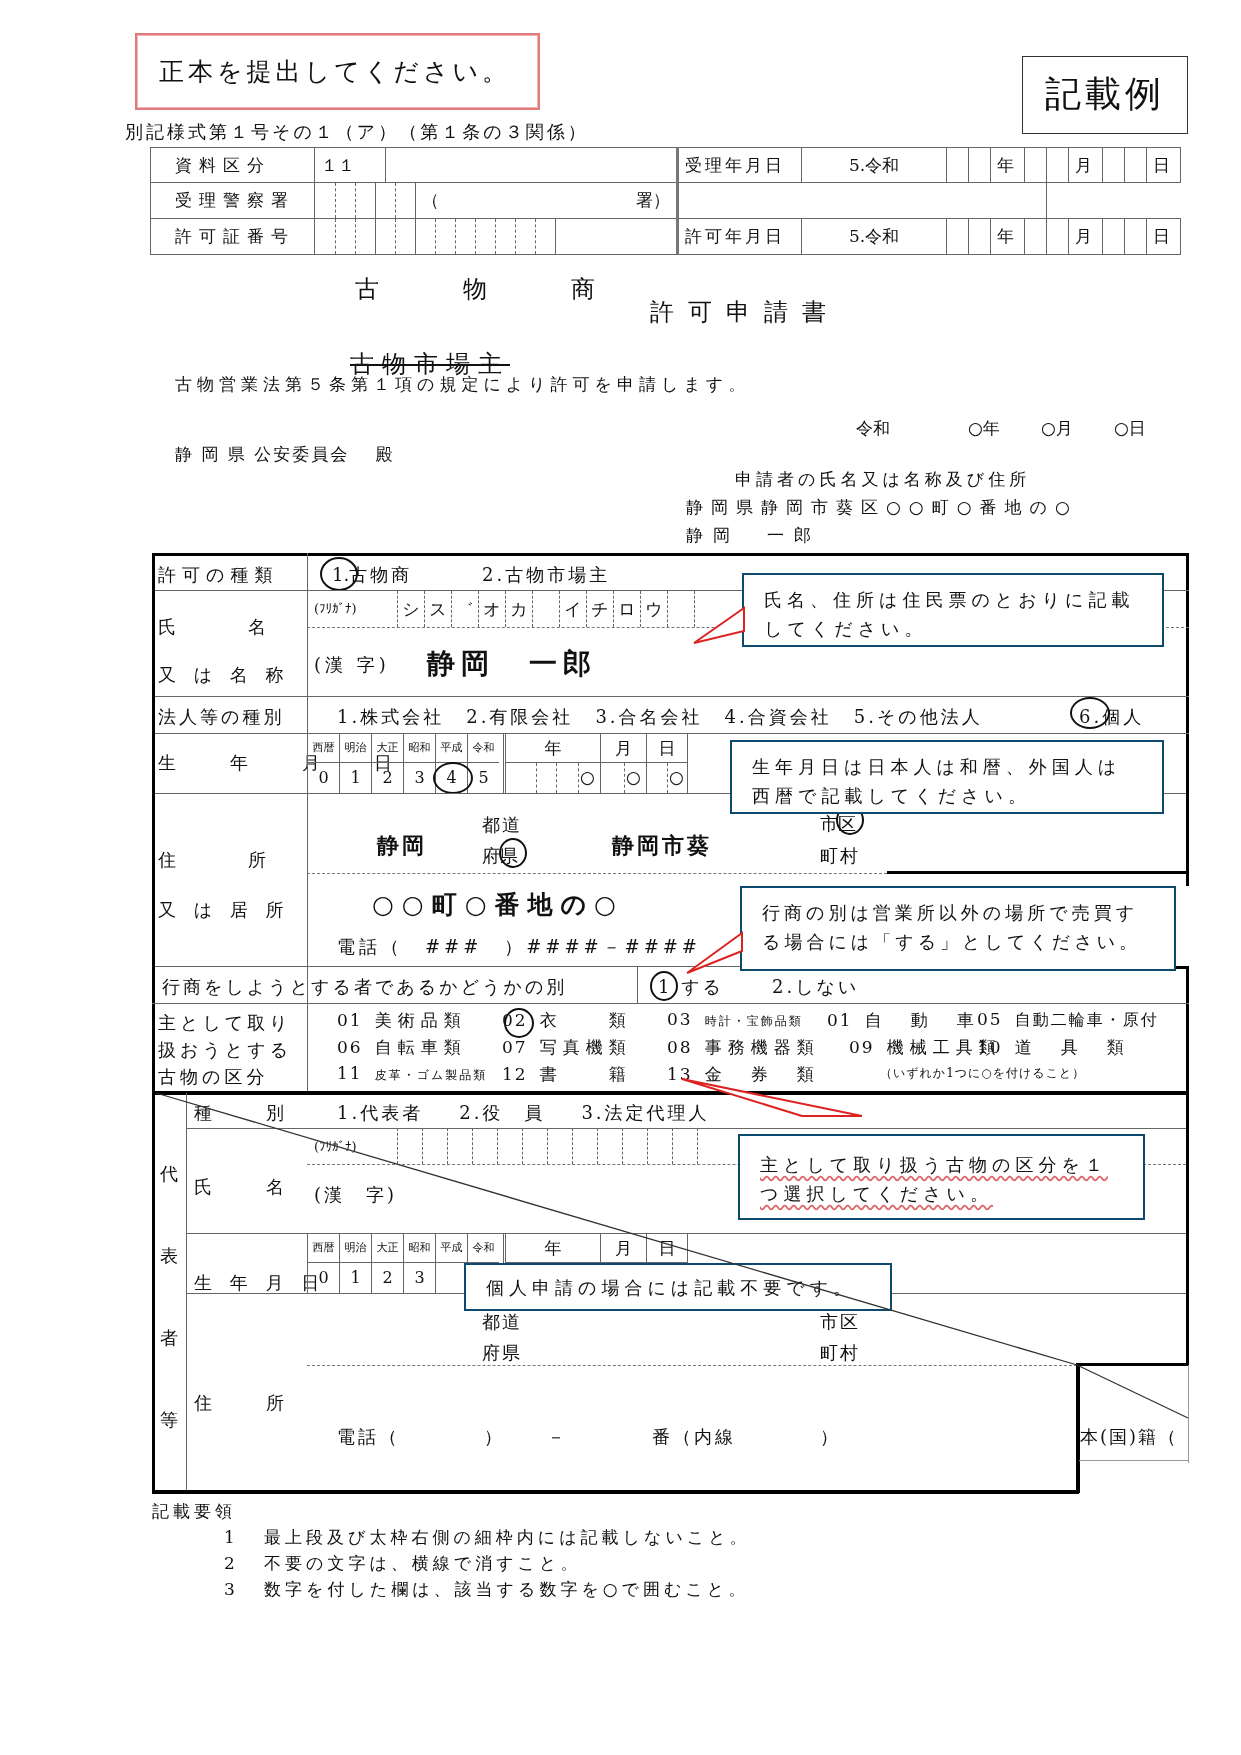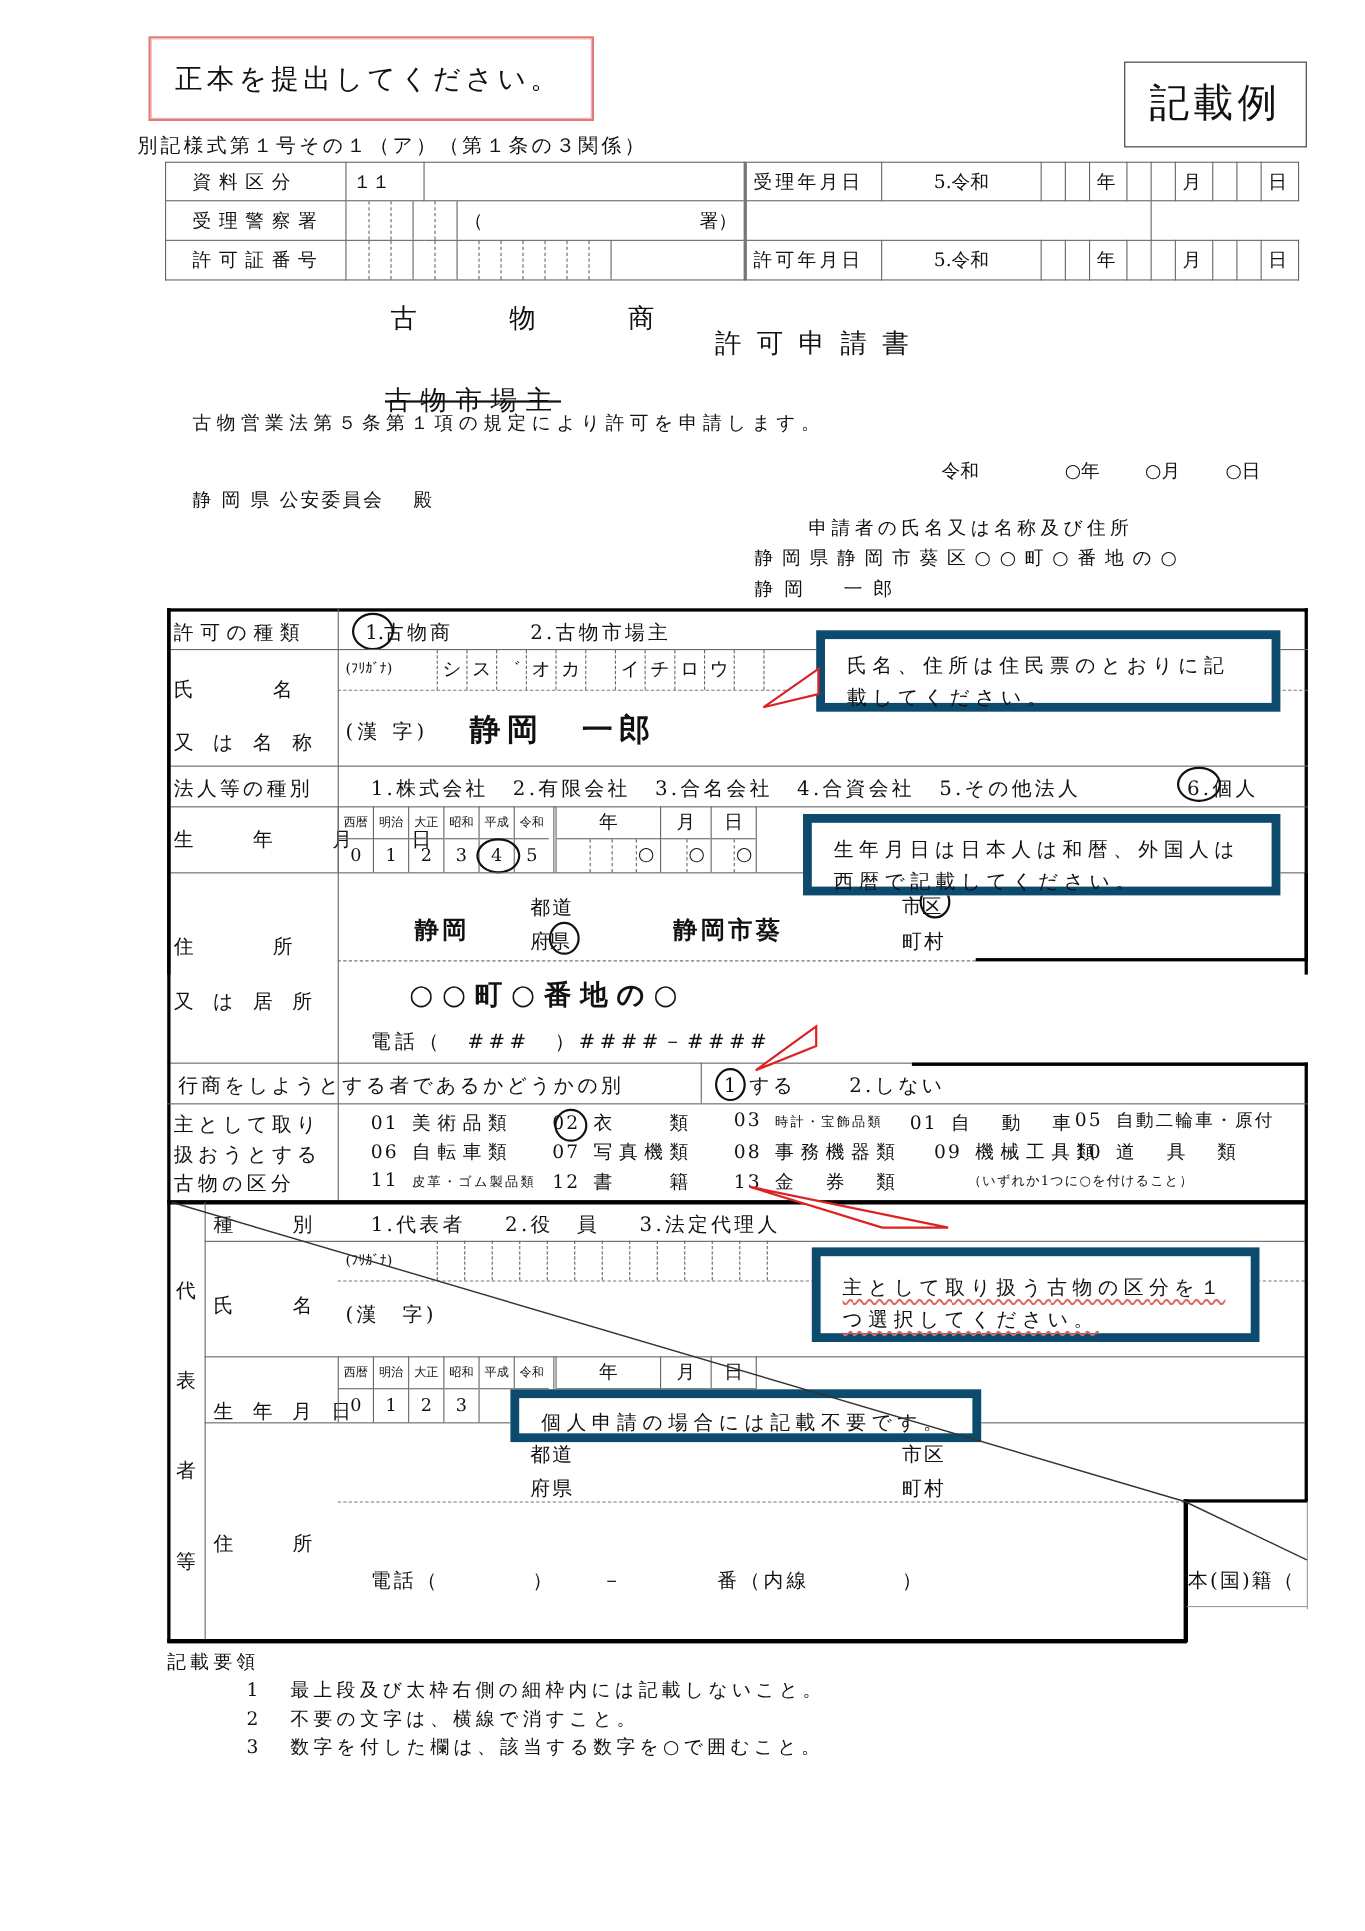--- a/index.html
+++ b/index.html
@@ -30,21 +30,21 @@
 
   
   #mainform { left: 152px; top: 553px; width: 1040px; height: 940px; }
   .box { position: absolute; border: 1.5px solid #666; }
   .thick { border-color: #000; }
   .lbl { position: absolute; font-size: 18px; }
   .dashline { position: absolute; border-top: 1.5px dashed #777; }
   .vline { position: absolute; border-left: 1.5px solid #666; }
   .hline { position: absolute; border-top: 1.5px solid #666; }
   .circle { position: absolute; border: 2px solid #111; border-radius: 50%; }
-  .callout { position: absolute; border: 8px solid #0c4a6e; background: #fff; font-size: 18px;
+  .callout { position: absolute; border: 2px solid #0c4a6e; background: #fff; font-size: 18px;
              letter-spacing: 5px; line-height: 29px; padding: 10px 20px; font-family: "DejaVu Sans", "Liberation Sans", sans-serif; z-index: 5; }
   .wavy { text-decoration: underline wavy #d66; text-underline-offset: 4px; }
   .small { font-size: 13px; }
   .tiny { font-size: 12px; }
   svg.overlay { position: absolute; left: 0; top: 0; z-index: 6; pointer-events: none; }
   #notes { left: 152px; top: 1498px; font-size: 17px; letter-spacing: 4px; line-height: 26px; }
 </style>
 </head>
 <body>
 
@@ -365,20 +365,21 @@
   <div style="position:absolute; left:1034px; top:540px; height:272px; border-left:3px solid #000"></div>
   <div style="position:absolute; left:924px; top:810px; height:130px; border-left:4px solid #000"></div>
   <div class="vline" style="left:1036px; top:812px; height:98px; border-left-color:#999"></div>
   <div class="lbl" style="left:185px; top:872px; letter-spacing:3px; white-space:pre">電話（　　　　）　　－　　　　番（内線　　　　）</div>
   <div class="lbl" style="left:928px; top:872px; letter-spacing:2px; white-space:pre">本(国)籍（　　　　　　）</div>
   <div style="position:absolute; left:0; top:937px; width:927px; border-top:4px solid #000"></div>
   <div class="hline" style="left:927px; top:907px; width:110px; border-top-color:#999"></div>
 
   <div class="callout" style="left:590px; top:20px; width:422px; height:74px">氏名、住所は住民票のとおりに記載してください。</div>
   <div class="callout" style="left:578px; top:187px; width:434px; height:74px">生年月日は日本人は和暦、外国人は西暦で記載してください。</div>
+  <div class="callout" style="left:588px; top:333px; width:436px; height:85px; letter-spacing:4px">行商の別は営業所以外の場所で売買する場合には「する」としてください。</div>
   <div class="callout" style="left:586px; top:581px; width:407px; height:86px; padding-top:14px"><span class="wavy">主として取り扱う古物の区分を１つ選択してください。</span></div>
   <div class="callout" style="left:312px; top:710px; width:428px; height:48px; padding-top:8px">個人申請の場合には記載不要です。</div>
 
   <svg class="overlay" width="1040" height="940">
 
     <polygon points="592,55 542,90 592,78" fill="#fff" stroke="#d22" stroke-width="2"></polygon>
 
     <polygon points="590,380 535,420 590,398" fill="#fff" stroke="#d22" stroke-width="2"></polygon>
 
     <polygon points="650,563 530,526 710,563" fill="#fff" stroke="#d22" stroke-width="2"></polygon>

